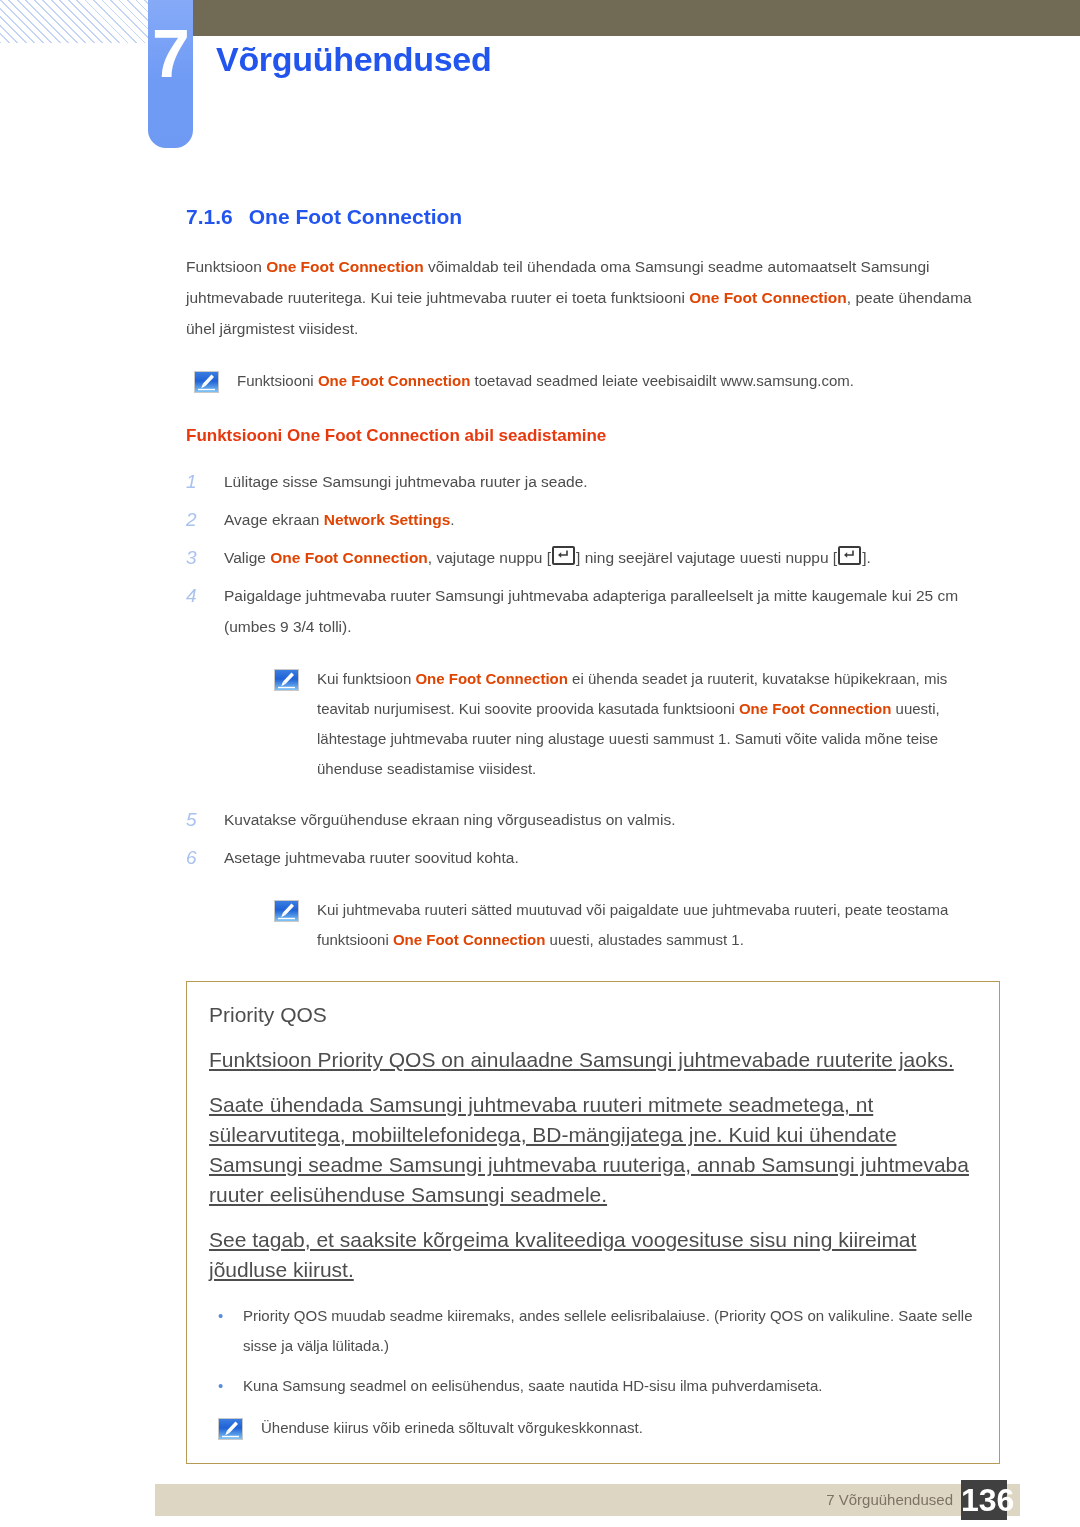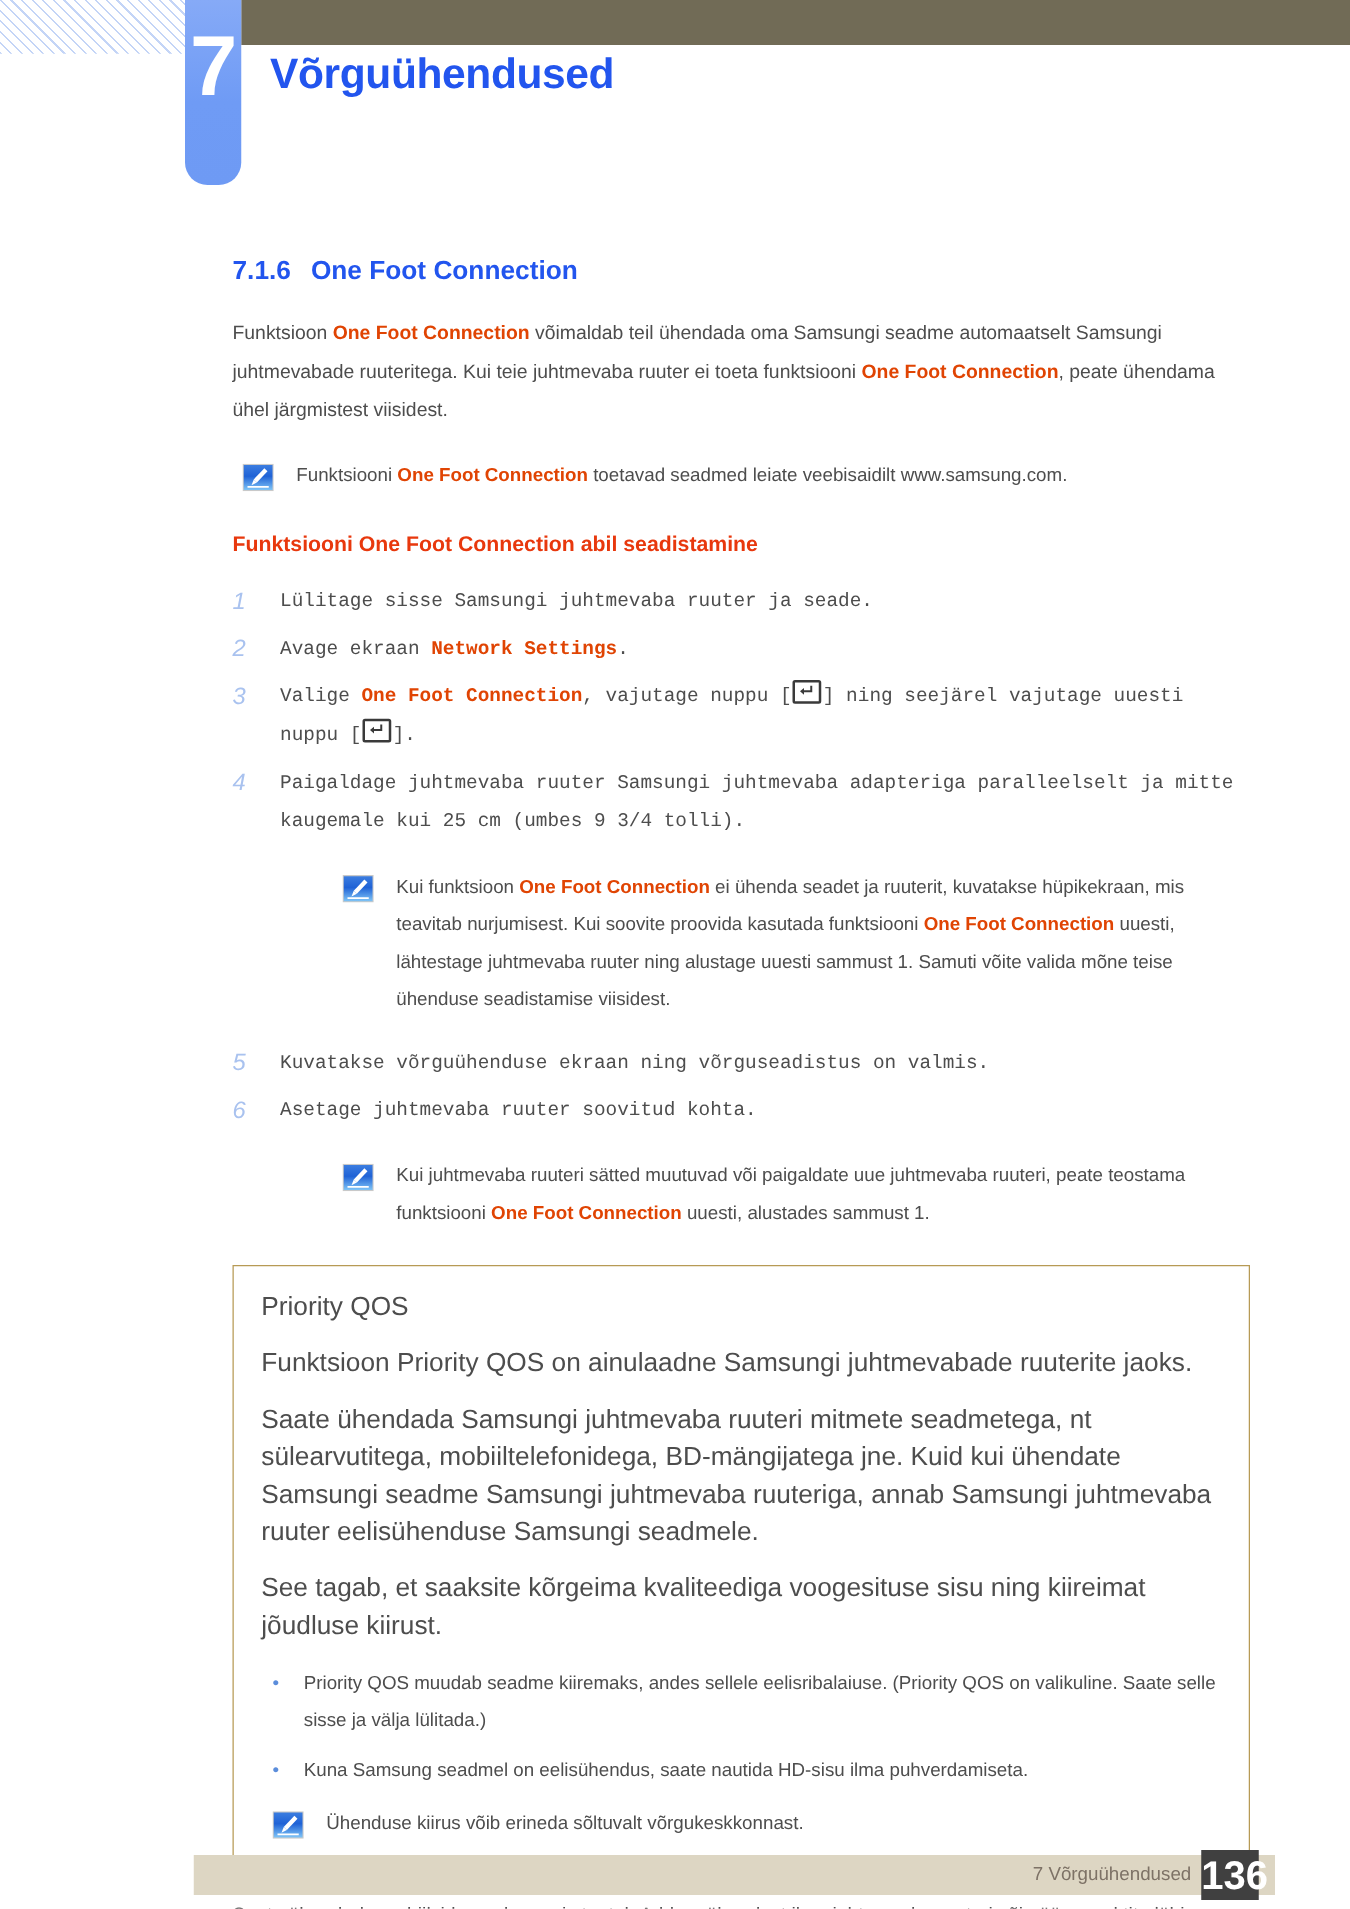--- a/index.html
+++ b/index.html
@@ -141,21 +141,20 @@
     line-height: 31px;
     color: #a9c2ef;
     font-style: italic;
     font-weight: normal;
   }
   .step-text {
     flex: 1;
     font-size: 15.5px;
     line-height: 31px;
     color: #4d4d4d;
-    font-family: Liberation Mono, monospace;
   }
   .keybtn {
     display: inline-block;
     width: 19px;
     height: 15px;
     border: 2px solid #3a3a3a;
     border-radius: 2px;
     position: relative;
     vertical-align: -2px;
     margin: 0 1px;
@@ -169,21 +168,21 @@
     border: 1px solid #b79a55;
     padding: 18px 22px 20px 22px;
     box-sizing: border-box;
   }
   .qos-box p {
     margin: 0 0 0 0;
     font-size: 21px;
     line-height: 30px;
     color: #4d4d4d;
   }
-  .qos-box p + p { margin-top: 15px; }
+  .qos-box p + p { margin-top: 15px; text-decoration: underline; }
   .bullets { margin-top: 16px; }
   .bullet {
     display: flex;
     align-items: flex-start;
     margin-top: 10px;
   }
   .bullet-dot {
     flex: 0 0 auto;
     width: 34px;
     font-size: 15px;

